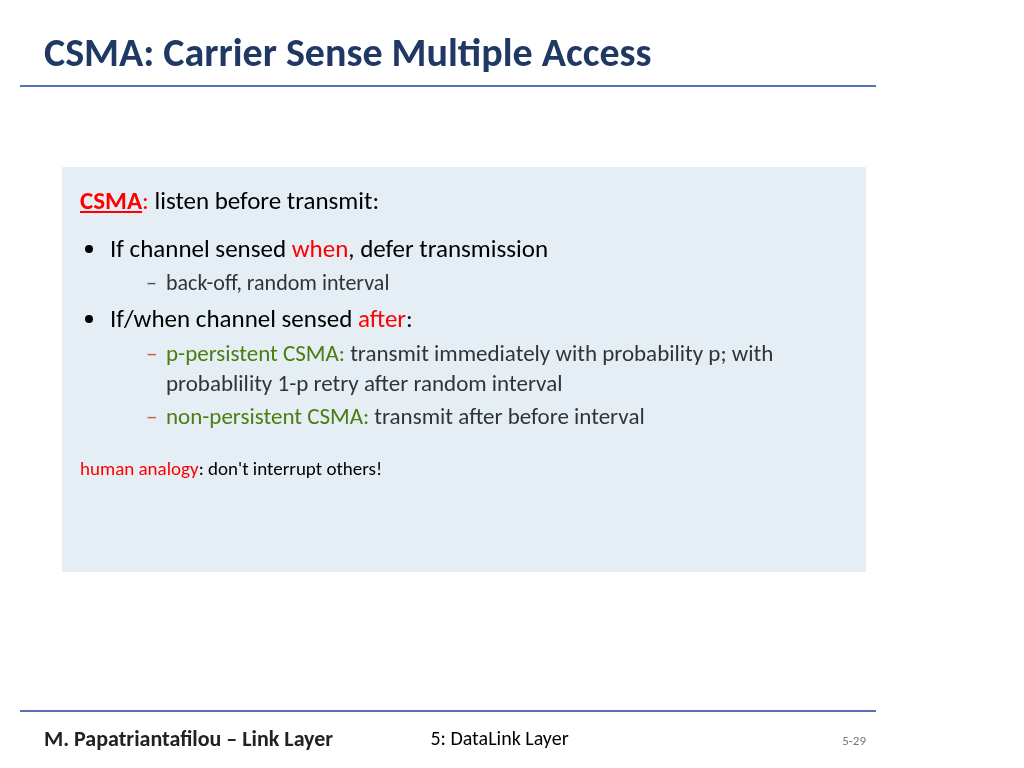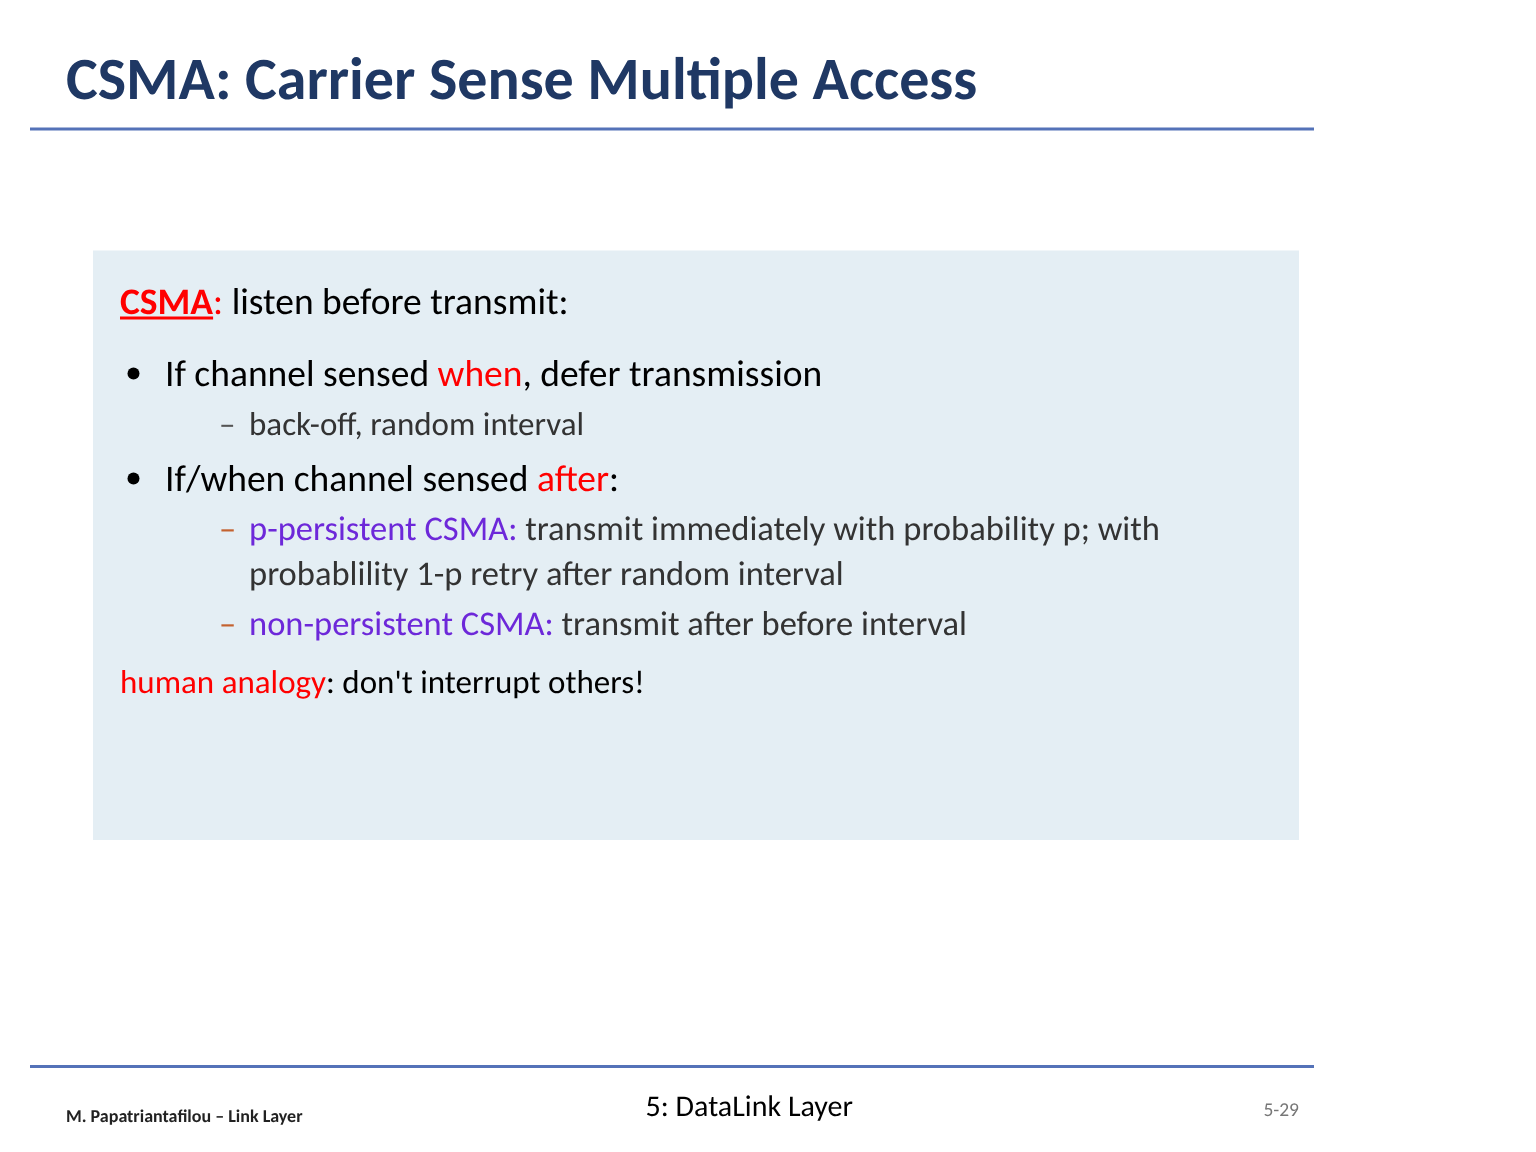--- a/index.html
+++ b/index.html
@@ -33,21 +33,21 @@
     margin: 80px 30px 0 62px;
     padding: 18px 12px 90px 18px;
     font-size: 25px;
     line-height: 1.28;
     color: #000;
   }
   .lead-line {
     margin-bottom: 16px;
   }
   .red { color: #ff0000; }
-  .orange { color: #6d28d9; }
+  .orange { color: #4d7c0f; }
   .bold { font-weight: 700; }
   .uline { text-decoration: underline; }
   ul.level1 {
     margin: 0 0 0 28px;
     padding: 0;
     list-style: disc;
   }
   ul.level1 > li {
     margin: 4px 0 2px 0;
     padding-left: 2px;
@@ -74,43 +74,43 @@
     color: #c4622f;
   }
   ul.level2.grey-dash > li::before {
     color: #555;
   }
   .sub-small {
     font-size: 22px;
     color: #333;
   }
   .analogy {
-    margin-top: 10px;
-    font-size: 22px;
+    margin-top: 26px;
+    font-size: 19px;
   }
   .footer-rule {
     position: absolute;
     left: 20px;
     right: 20px;
     bottom: 48px;
     border: none;
     border-top: 2px solid #5472b8;
   }
   .footer {
     position: absolute;
     left: 0;
     right: 0;
     bottom: 10px;
     height: 32px;
   }
   .footer-left {
     position: absolute;
     left: 44px;
     bottom: 6px;
-    font-size: 12px;
+    font-size: 22px;
     font-weight: 700;
     color: #222;
   }
   .footer-center {
     position: absolute;
     left: 0;
     right: 17px;
     bottom: 8px;
     text-align: center;
     font-size: 20px;

